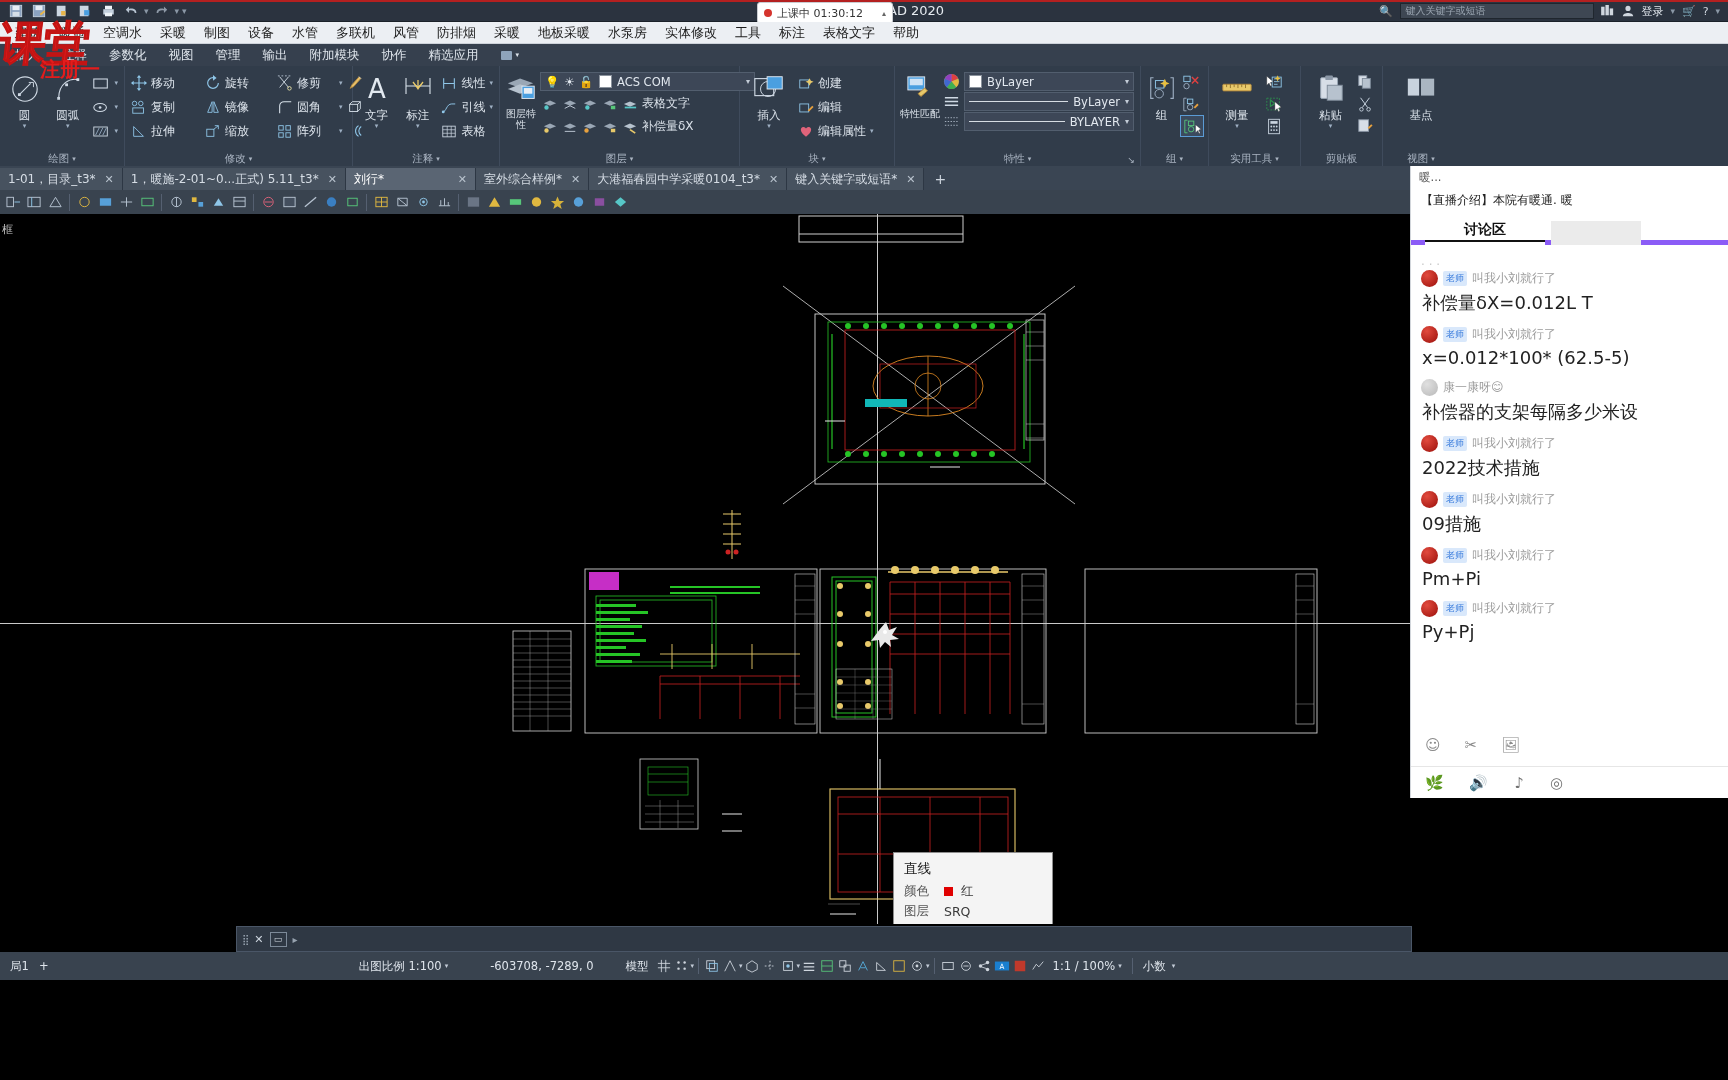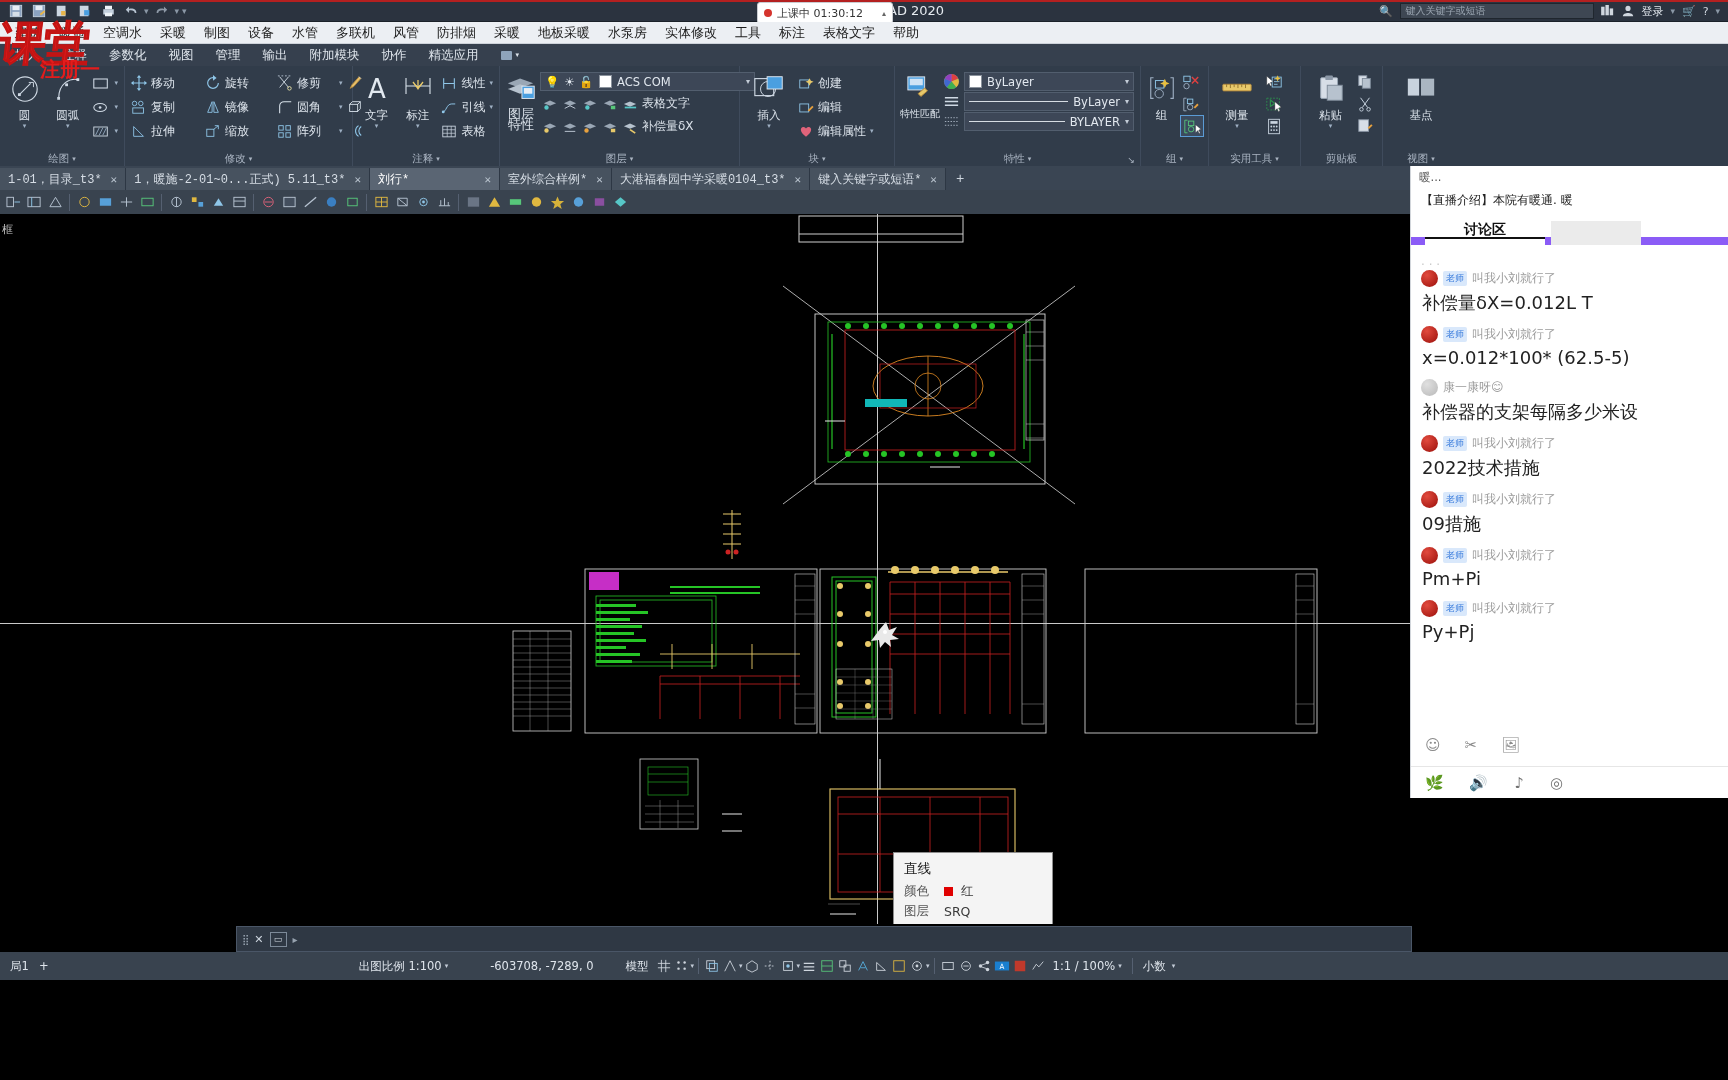--- a/index.html
+++ b/index.html
@@ -120,21 +120,20 @@
     font-size:11.5px; color:#e2e8ef;
   }
   .prop-combo .caret { margin-left:auto; font-size:8px; color:#c3ccd7; }
   .lt-line { flex:1; height:1px; background:#d6dce3; }
 
   
   .doctabs {
     position:absolute; top:166px; left:0; width:1728px; height:24px;
     background:#3a4553; display:flex; align-items:flex-end; padding-left:0px;
     font-size:12px;
-    font-family:Liberation Mono, monospace;
   }
   .dtab {
     height:22px; display:flex; align-items:center; gap:9px; padding:0 8px;
     color:#d6dde5; background:#48custom; white-space:nowrap;
     border-right:1px solid #2d3744;
   }
   .dtab { background:#47525f; }
   .dtab.active { background:#5a6573; color:#ffffff; }
   .dtab .x { font-size:11px; color:#b9c3ce; }
   .dtab-plus { color:#cdd5de; font-size:14px; padding:0 10px; height:22px; display:flex; align-items:center; }
@@ -192,21 +191,21 @@
   .sb-ic { width:18px; height:18px; display:flex; align-items:center; justify-content:center; }
   .sb-caret { font-size:7px; color:#c3ccd7; }
 
   
   .chatpanel {
     position:absolute; top:166px; left:1410px; width:318px; height:632px;
     background:#ffffff; border-left:1px solid #d2d6db;
   }
   .chat-top { height:22px; font-size:11.5px; color:#555; padding:4px 0 0 8px; }
   .chat-intro { font-size:12px; color:#222; padding:4px 6px 6px 10px; white-space:nowrap; overflow:hidden; }
-  .chat-tabbar { position:relative; height:30px; border-bottom:8px solid #8b5cf6; }
+  .chat-tabbar { position:relative; height:30px; border-bottom:5px solid #8b5cf6; }
   .chat-tab {
     position:absolute; left:14px; top:0; width:120px; height:30px;
     display:flex; align-items:center; justify-content:center;
     font-size:14px; font-weight:bold; color:#111; background:#fff;
   }
   .chat-tab-b { position:absolute; left:14px; bottom:-2px; width:120px; height:2px; background:#111; }
   .chat-tab-ghost { position:absolute; left:140px; top:6px; width:90px; height:24px; background:#ebebeb; }
   .chat-body { position:absolute; top:92px; left:0; width:318px; height:480px; overflow:hidden; padding:0 10px; }
   .chat-msg { margin-bottom:9px; }
   .chat-hdr { display:flex; align-items:center; gap:5px; height:20px; }
@@ -614,21 +613,21 @@
       <div class="panel-body">
         <div class="bigbtn" style="width:52px">
           <span class="gl">
             <svg width="34" height="30" viewBox="0 0 36 30">
                 <path d="M4 9 L17 4 L31 9 L17 14z" fill="#9aa7b5"></path>
                 <path d="M4 15 L17 10 L31 15 L17 20z" fill="#b6c2ce"></path>
                 <rect x="19" y="12" width="13" height="13" fill="#4a9fe0" stroke="#dfe7ef"></rect>
                 <rect x="21" y="14" width="9" height="6" fill="#e7eef5"></rect>
               </svg>
           </span>
-          <span class="lb" style="font-size:13px;line-height:11px;text-align:center">图层特性</span>
+          <span class="lb" style="font-size:10px;line-height:11px;text-align:center">图层特性</span>
         </div>
         <div class="col3" style="gap:2px; padding-top:1px;">
           <div class="lay-combo">
             <span>💡</span>
             <span>☀</span>
             <span>🔓</span>
             <span class="sw" style="background:#fff"></span>
             <span>ACS COM</span>
             <span class="caret">▾</span>
           </div>

